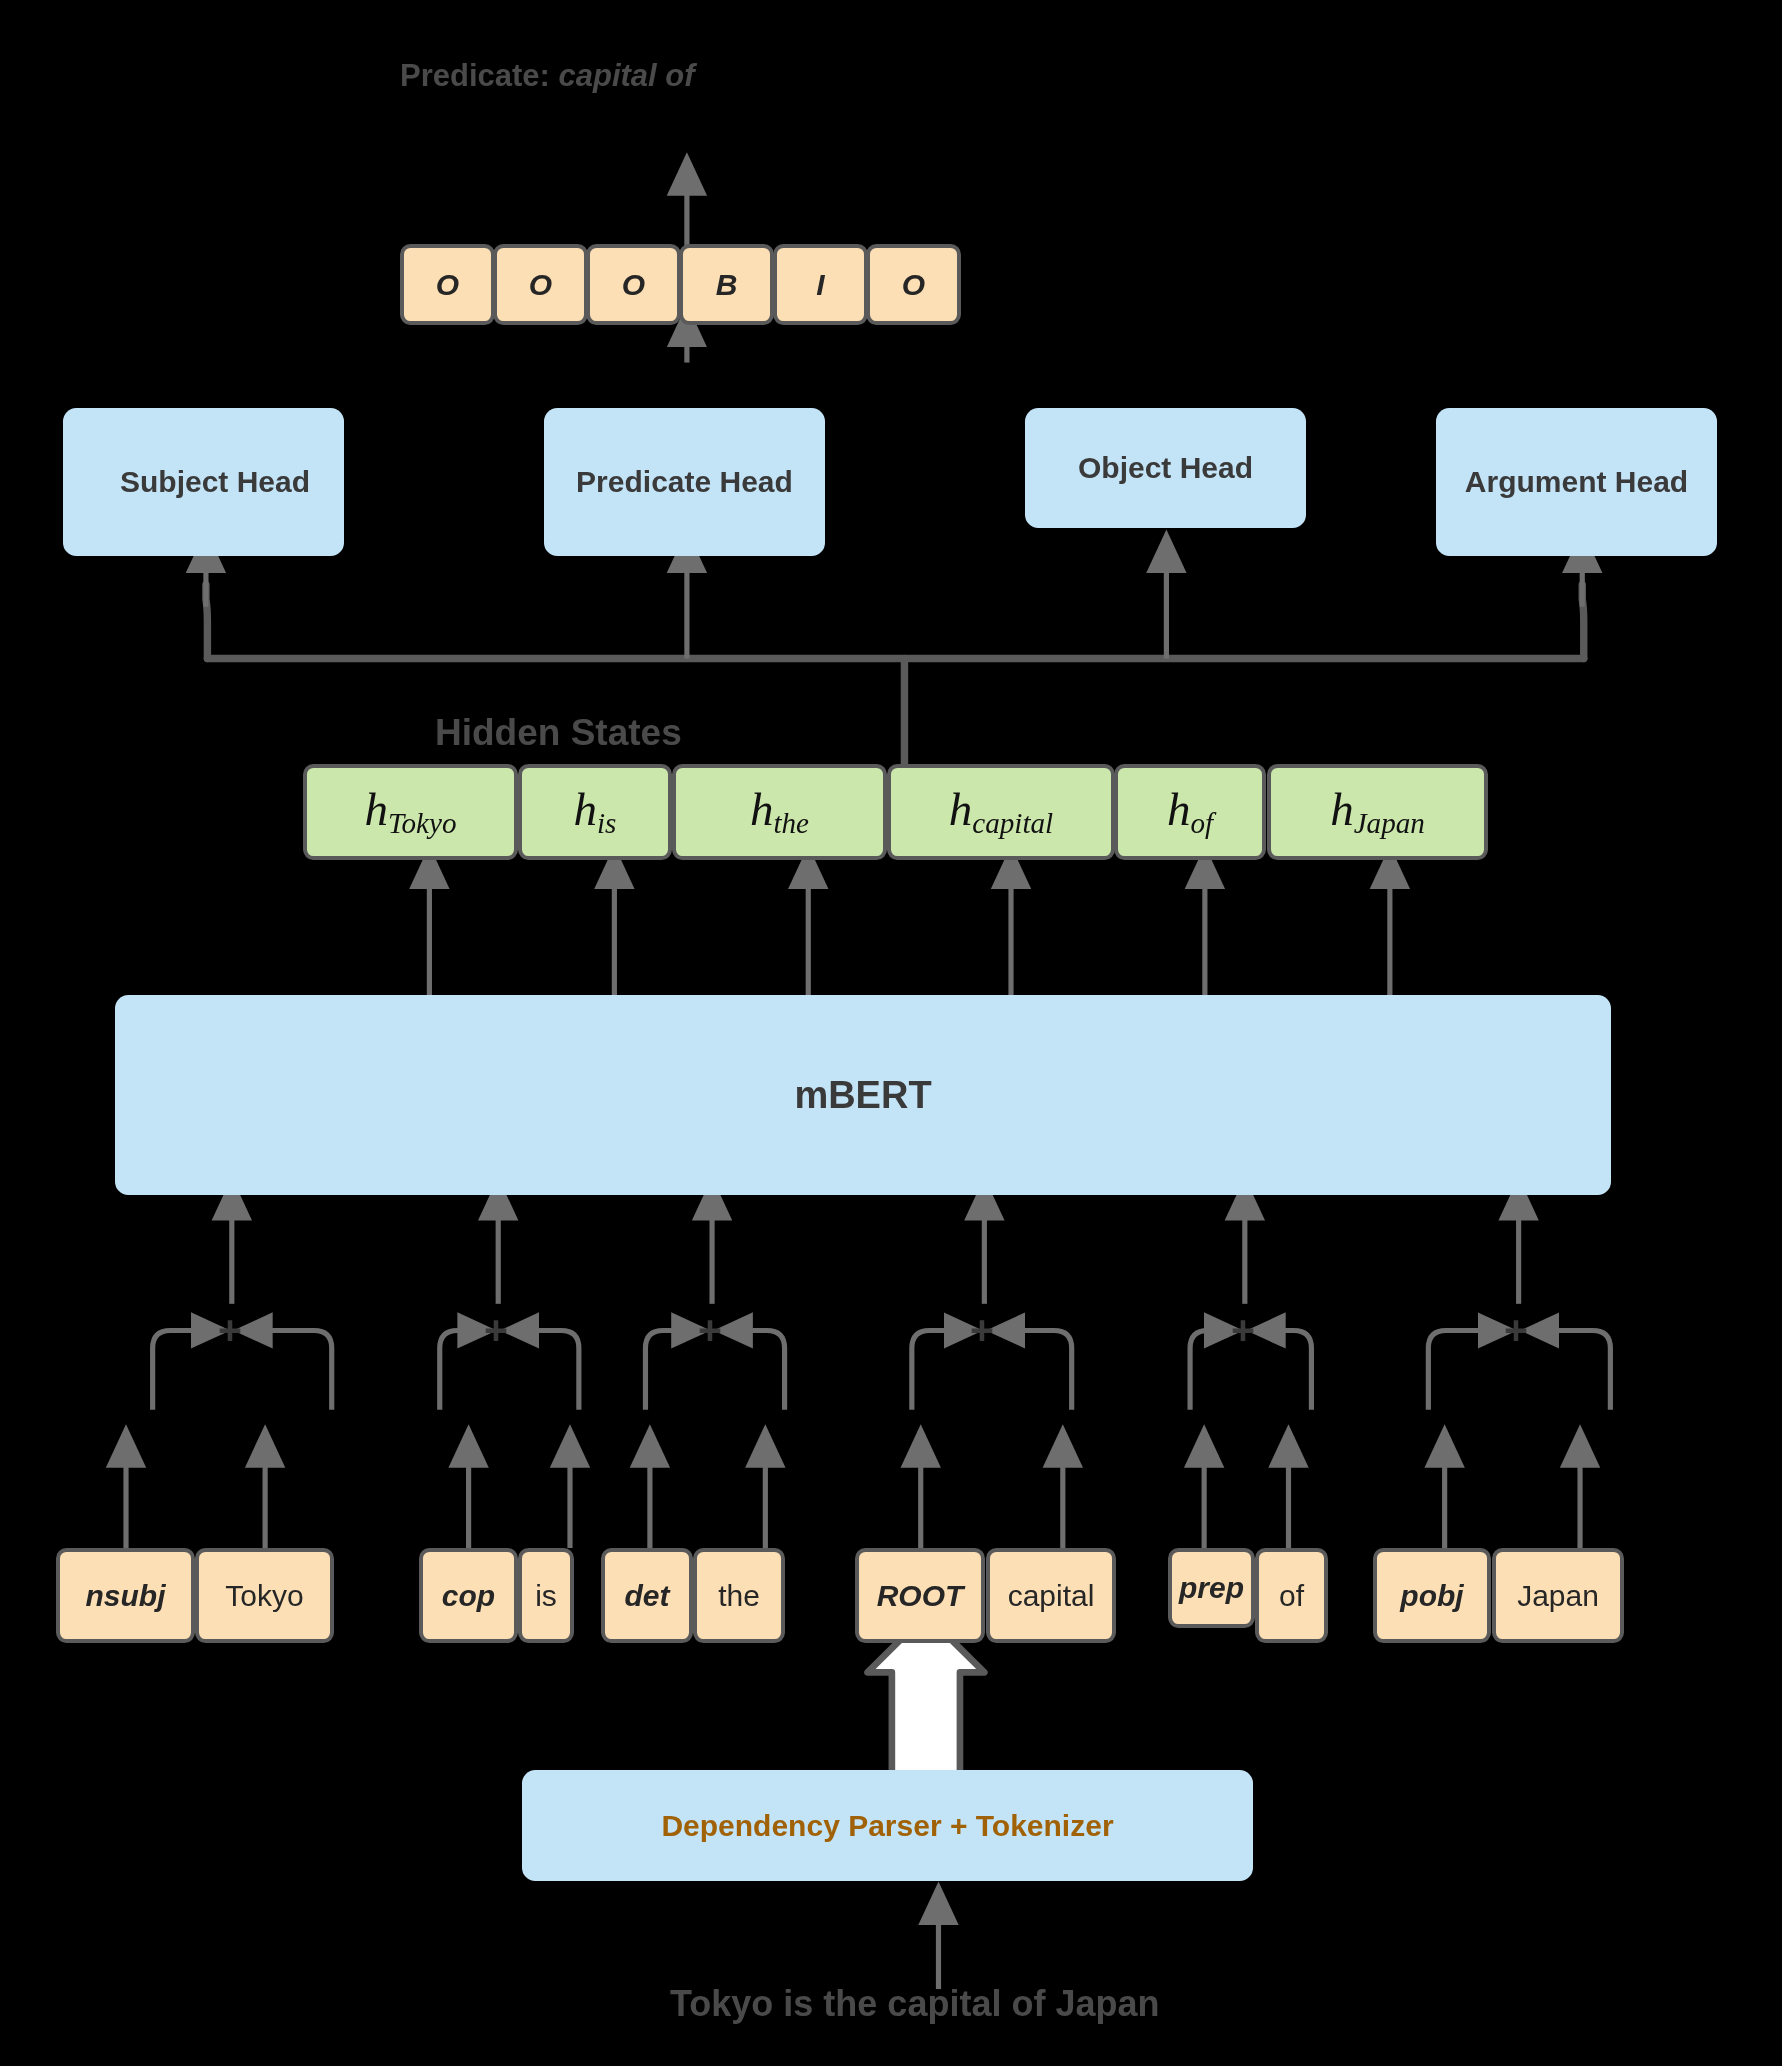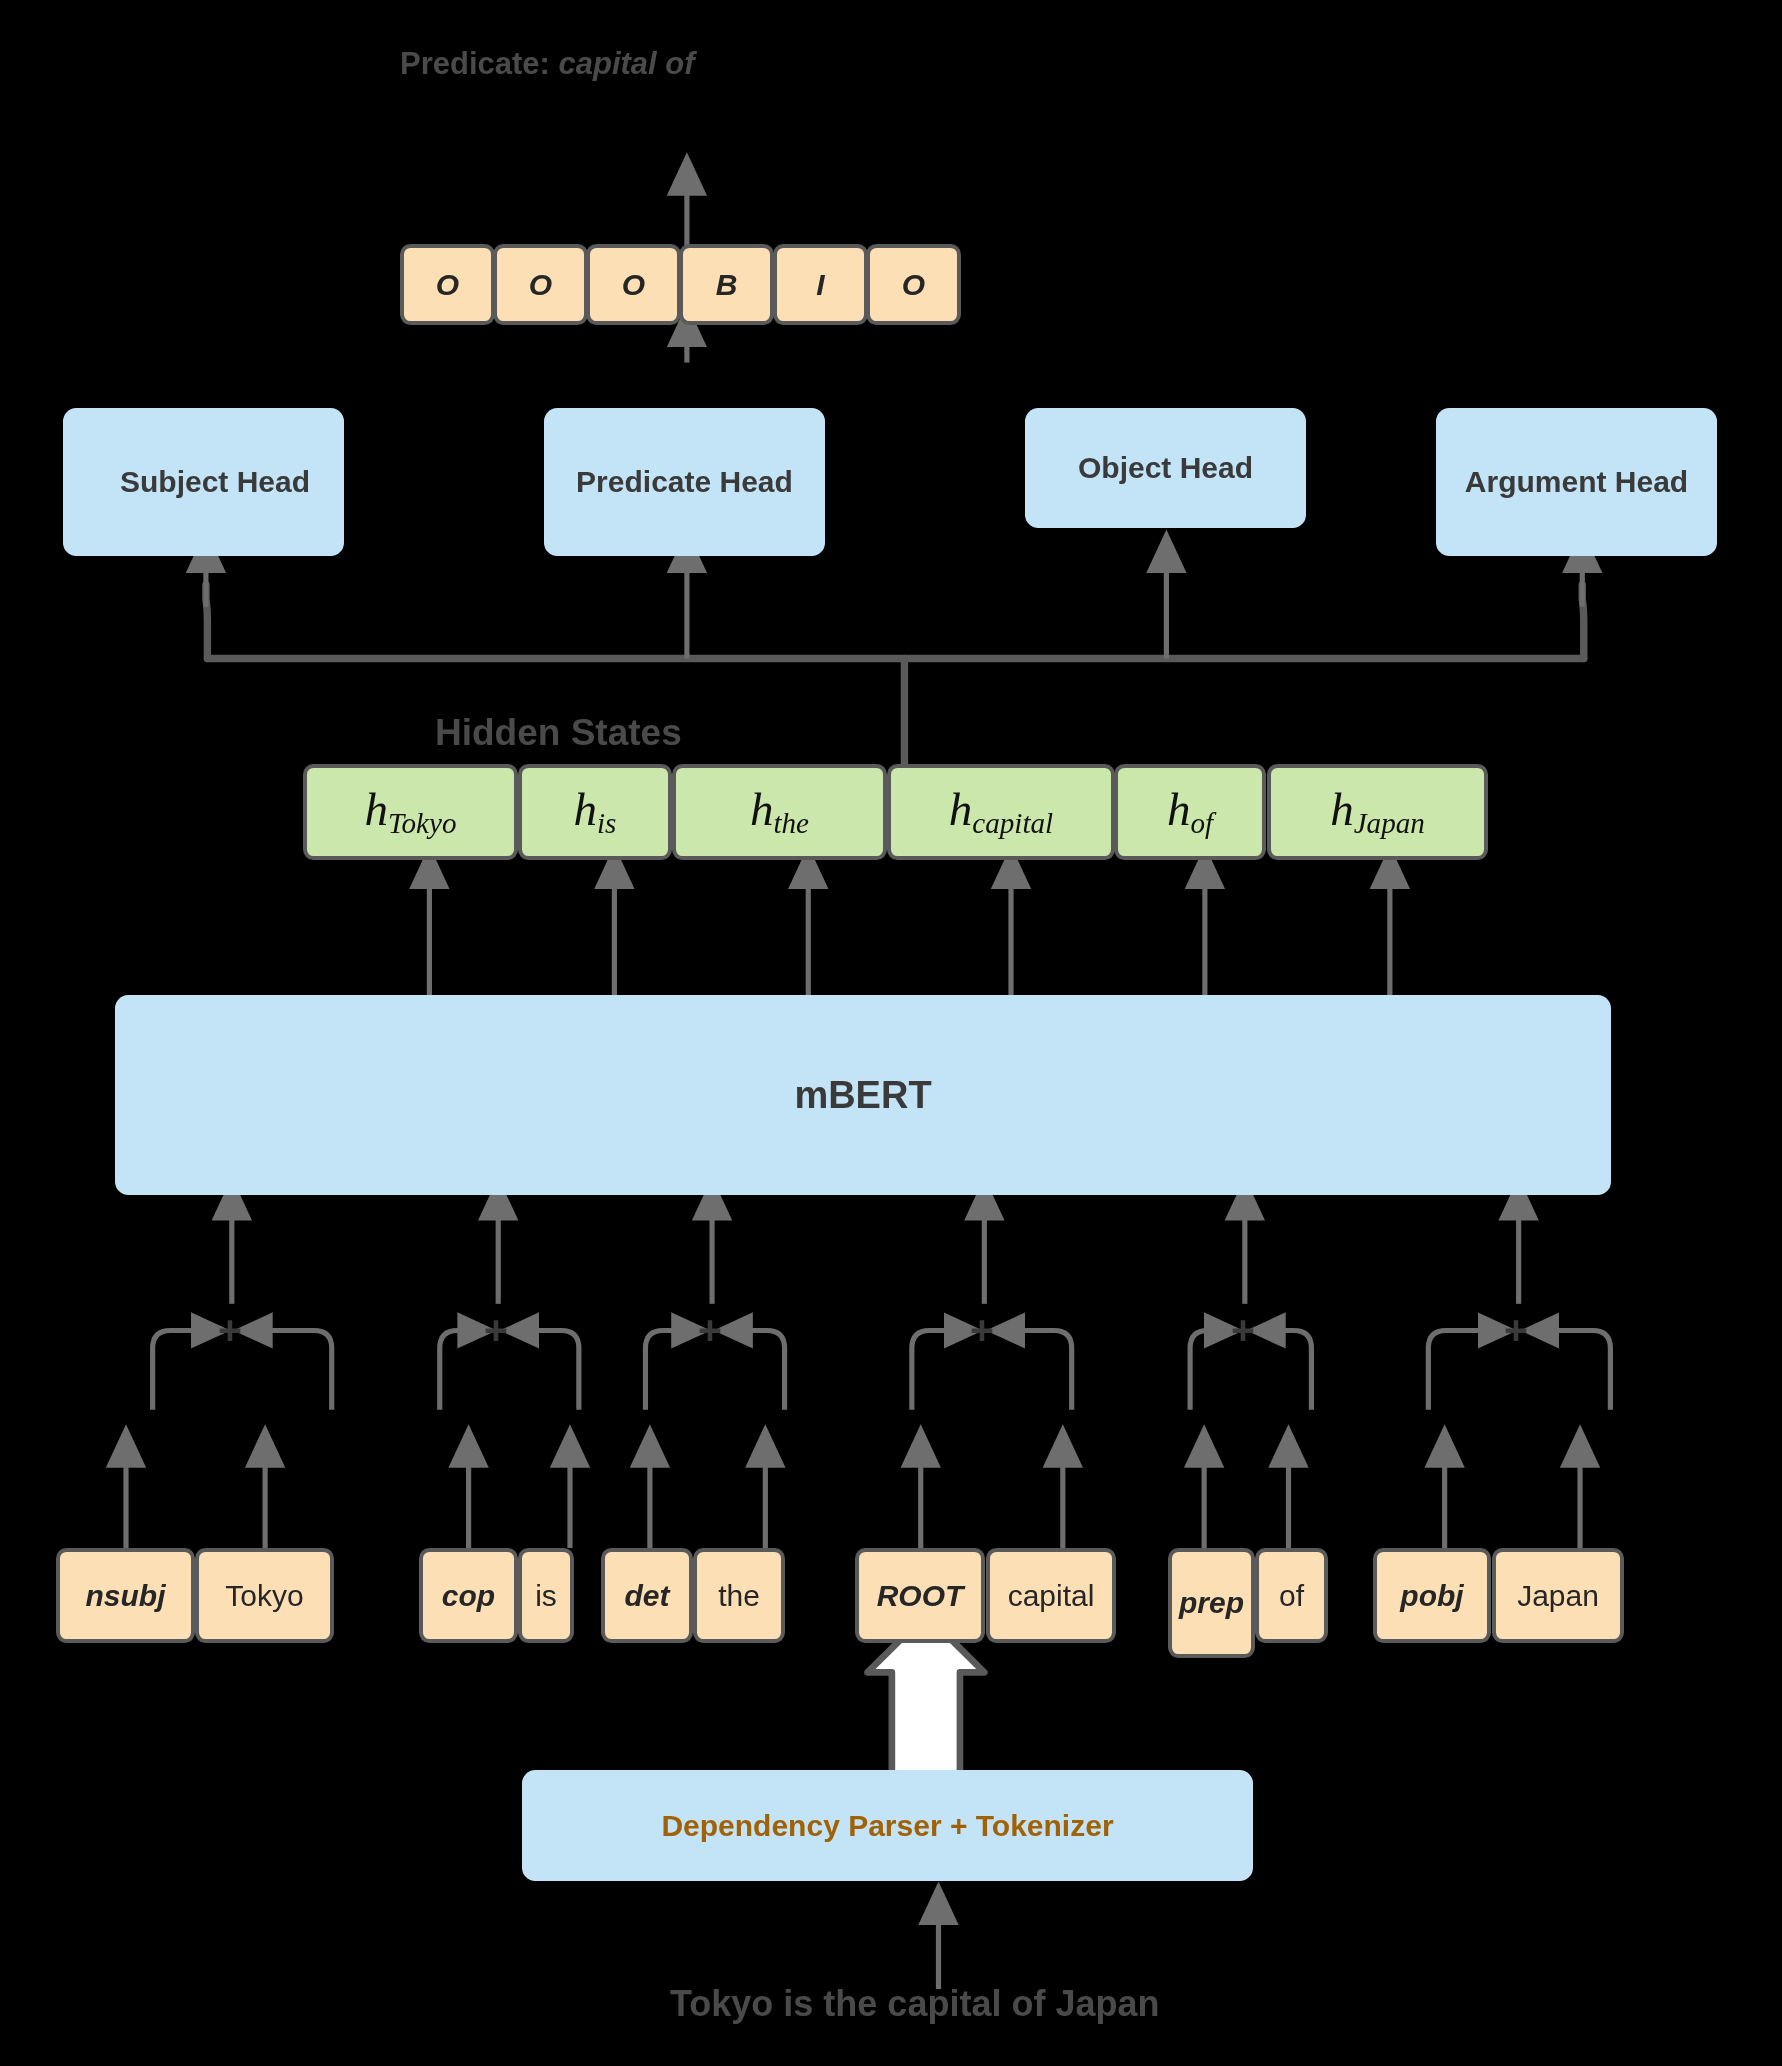--- a/index.html
+++ b/index.html
@@ -16,21 +16,21 @@
   .blue{background:#C3E3F7;border-radius:13.3px;color:#3A3A3A;
         font-weight:bold;}
   .tag{font-style:italic;font-weight:bold;font-size:30px;}
   .hid{font-family:"Liberation Serif", serif;font-style:italic;font-size:47px;
        line-height:1;}
   .hid sub{font-size:0.62em;font-style:italic;vertical-align:-0.28em;}
   .headbox{font-size:30px;}
   .tok{font-size:30px;}
   .tok.dep{font-style:italic;font-weight:bold;}
   .greytext{position:absolute;color:#4A4A4A;font-weight:bold;}
-  .caption-top{font-size:31px;}
+  .caption-top{font-size:31px;margin-top:12px;}
   .caption-top i{font-style:italic;}
   .hs-label{font-size:37px;}
   .mbert-label{font-size:38px;font-weight:bold;color:#3A3A3A;}
   .dp-label{font-size:30px;font-weight:bold;color:#a16207;}
   .sent-bottom{font-size:36px;color:#4A4A4A;font-weight:bold;}
 </style>
 </head>
 <body>
 
 <div id="stage">
@@ -186,21 +186,21 @@
 
     <div class="box orange tok dep" style="left:419px;top:1548px;width:99px;height:95px;">cop</div>
     <div class="box orange tok" style="left:518px;top:1548px;width:56px;height:95px;">is</div>
 
     <div class="box orange tok dep" style="left:601px;top:1548px;width:92px;height:95px;">det</div>
     <div class="box orange tok" style="left:693px;top:1548px;width:92px;height:95px;">the</div>
 
     <div class="box orange tok dep" style="left:855px;top:1548px;width:130px;height:95px;">ROOT</div>
     <div class="box orange tok" style="left:986px;top:1548px;width:130px;height:95px;">capital</div>
 
-    <div class="box orange tok dep" style="left:1168px;top:1548px;width:87px;height:110px;">prep</div>
+    <div class="box orange tok dep" style="left:1168px;top:1548px;width:87px;height:80px;">prep</div>
     <div class="box orange tok" style="left:1255px;top:1548px;width:73px;height:95px;">of</div>
 
     <div class="box orange tok dep" style="left:1373px;top:1548px;width:118px;height:95px;">pobj</div>
     <div class="box orange tok" style="left:1492px;top:1548px;width:132px;height:95px;">Japan</div>
   </div>
 
   <div class="box blue" style="left:522px;top:1770px;width:731px;height:111px;">
     <span class="dp-label">Dependency Parser + Tokenizer</span>
   </div>
 

